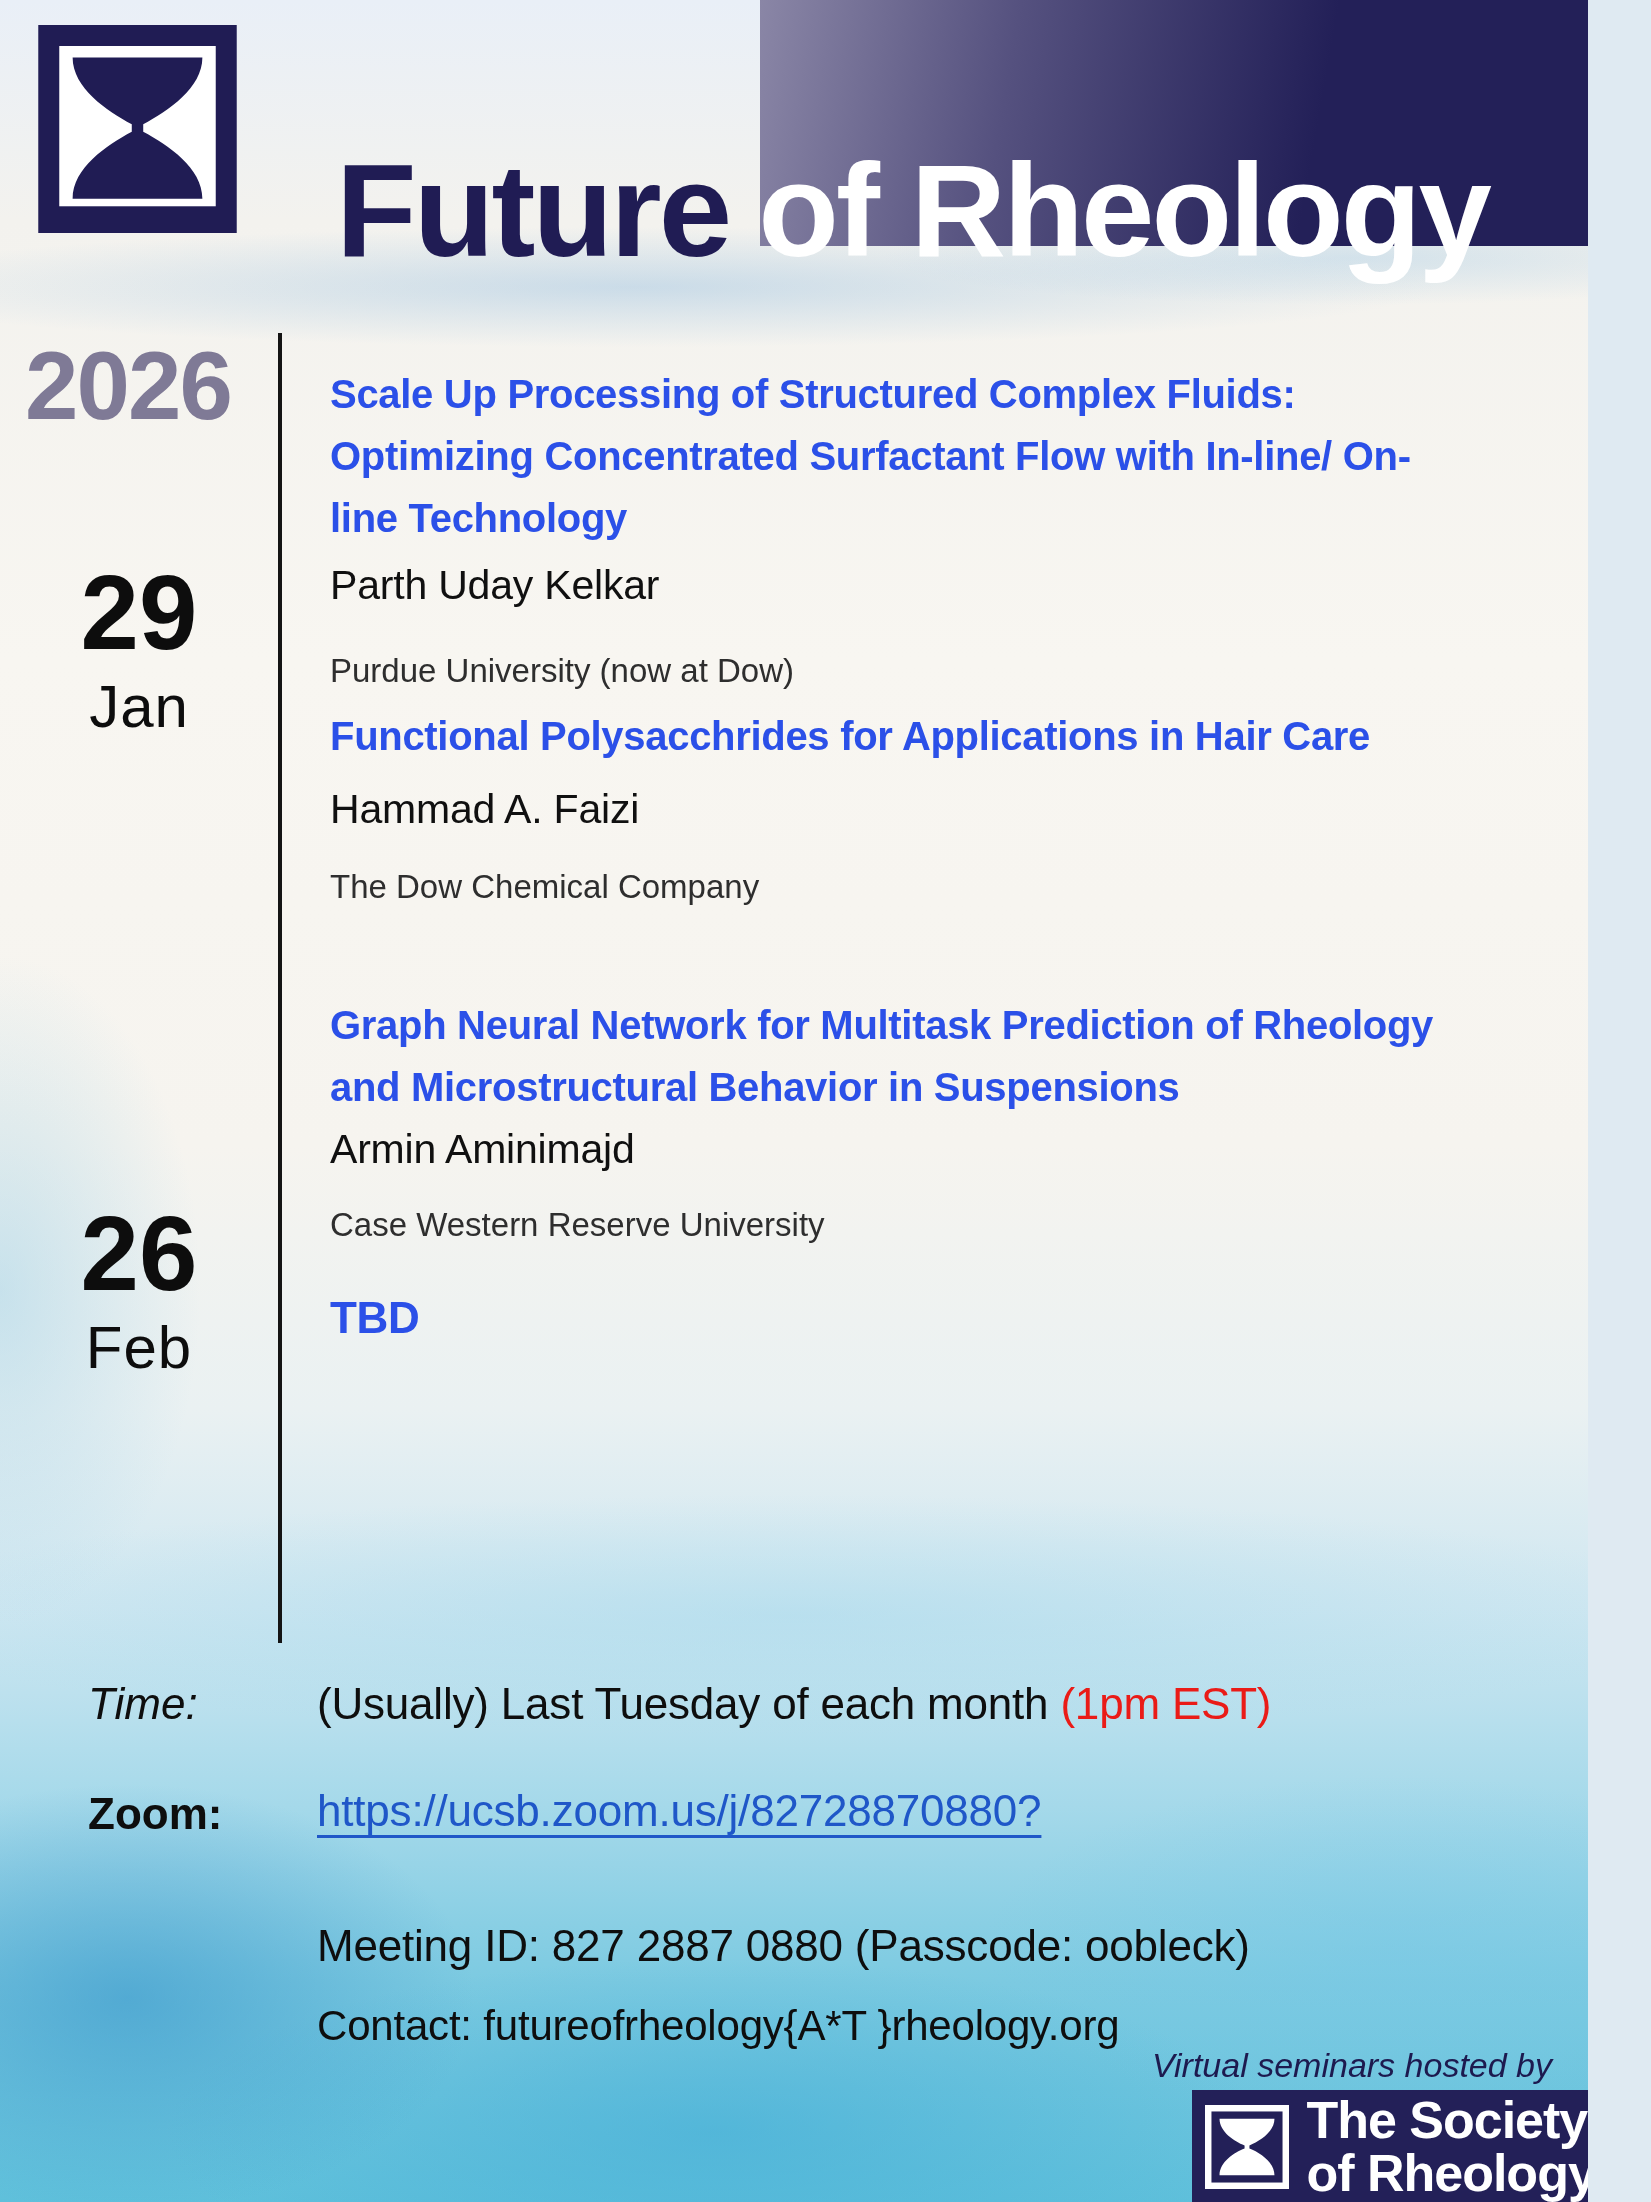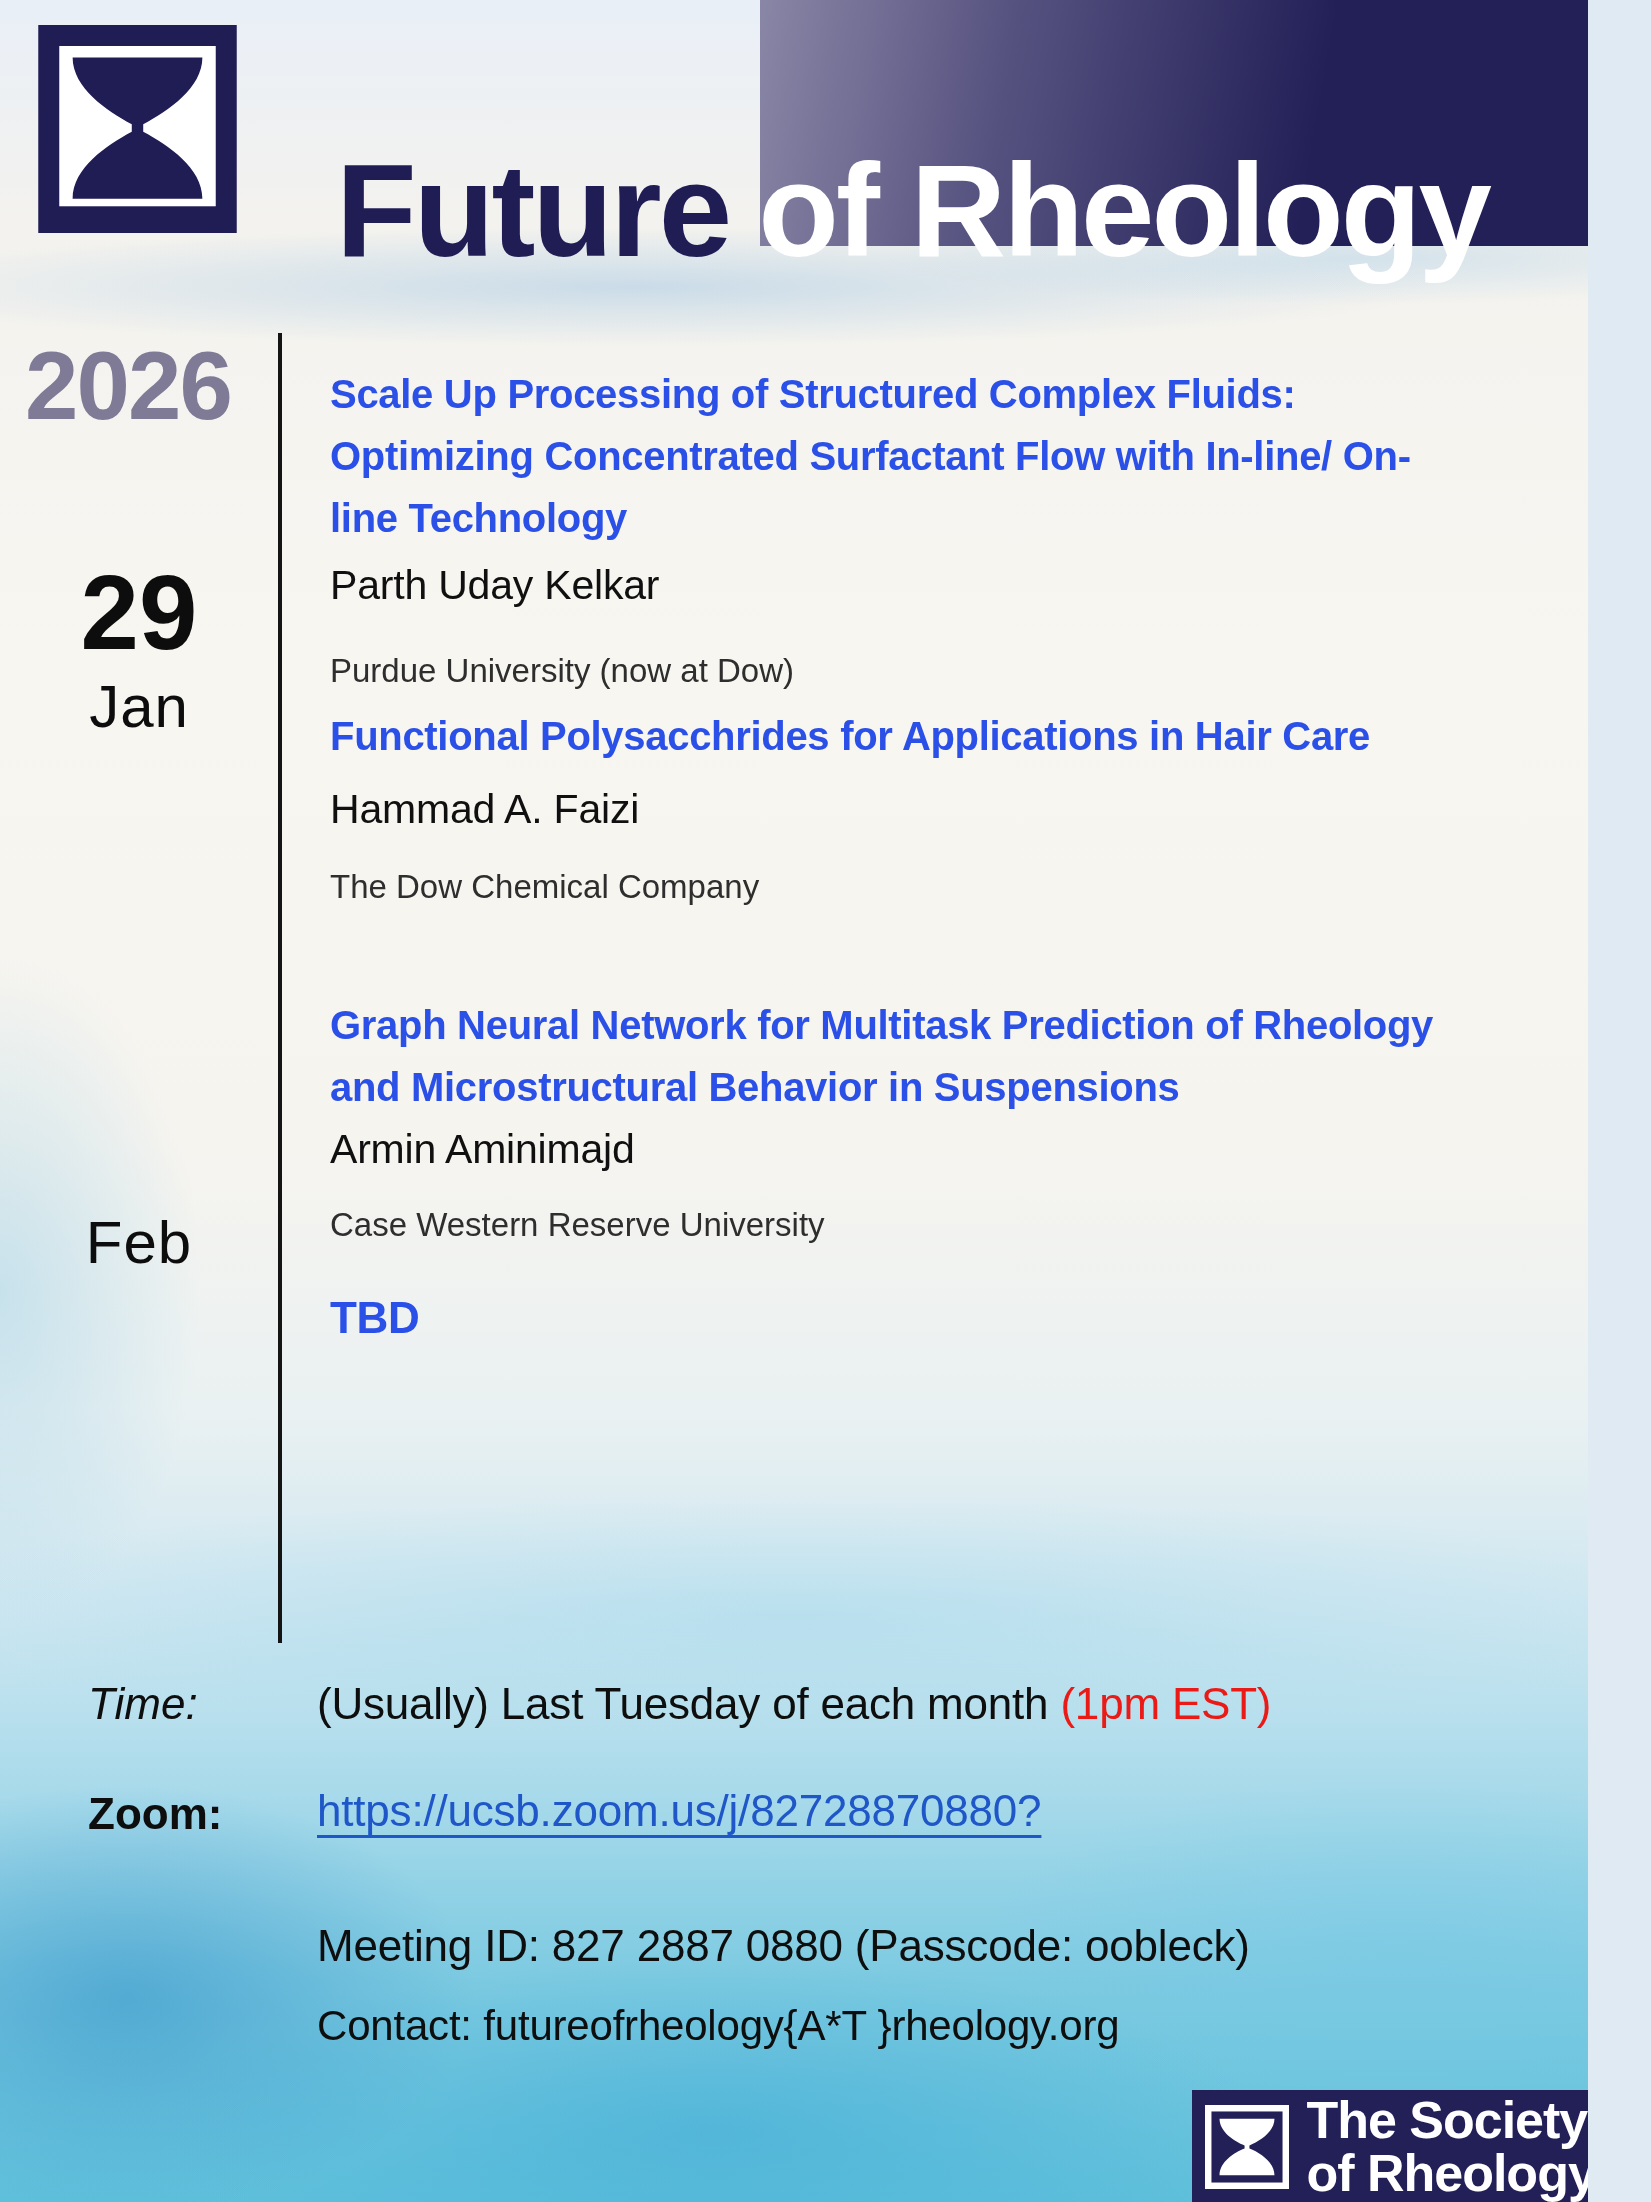--- a/index.html
+++ b/index.html
@@ -73,20 +73,21 @@
   </h1>
 
   <div class="year">2026</div>
   <div class="vline"></div>
 
   <div class="date date-jan">
     <div class="day">29</div>
     <div class="month">Jan</div>
   </div>
   <div class="date date-feb">
+    <div class="day">26</div>
     <div class="month">Feb</div>
   </div>
 
   <div class="tblock talk-title" style="top:363px;">
     <div>Scale Up Processing of Structured Complex Fluids:</div>
     <div>Optimizing Concentrated Surfactant Flow with In-line/ On-</div>
     <div>line Technology</div>
   </div>
   <div class="tblock speaker" style="top:562px;">Parth Uday Kelkar</div>
   <div class="tblock affil" style="top:652px;">Purdue University (now at Dow)</div>
@@ -114,20 +115,21 @@
   </div>
 
   <div class="info-label bold" style="top:1789px;">Zoom:</div>
   <a class="info-text zoom-link" style="top:1786px;text-align:center;" href="#">
     <span>https://ucsb.zoom.us/j/82728870880?</span>
   </a>
 
   <div class="info-text" style="top:1921px;">Meeting ID: 827 2887 0880 (Passcode: oobleck)</div>
   <div class="info-text" style="top:2002px;font-size:42px;">Contact: futureofrheology{A*T }rheology.org</div>
 
+  <div class="hosted-by">Virtual seminars hosted by</div>
   <div class="society-box">
     <svg class="society-icon" viewBox="0 0 104 104">
       <rect x="4" y="4" width="96" height="96" fill="none" stroke="#ffffff" stroke-width="8"></rect>
       <path fill="#ffffff" d="M18 17 H86 C86 33 68 45 55 50 L55 54 C68 59 86 71 86 87 H18 C18 71 36 59 49 54 L49 50 C36 45 18 33 18 17 Z"></path>
     </svg>
     <div class="society-name">
       <div>The Society</div>
       <div>of Rheology</div>
     </div>
   </div>

